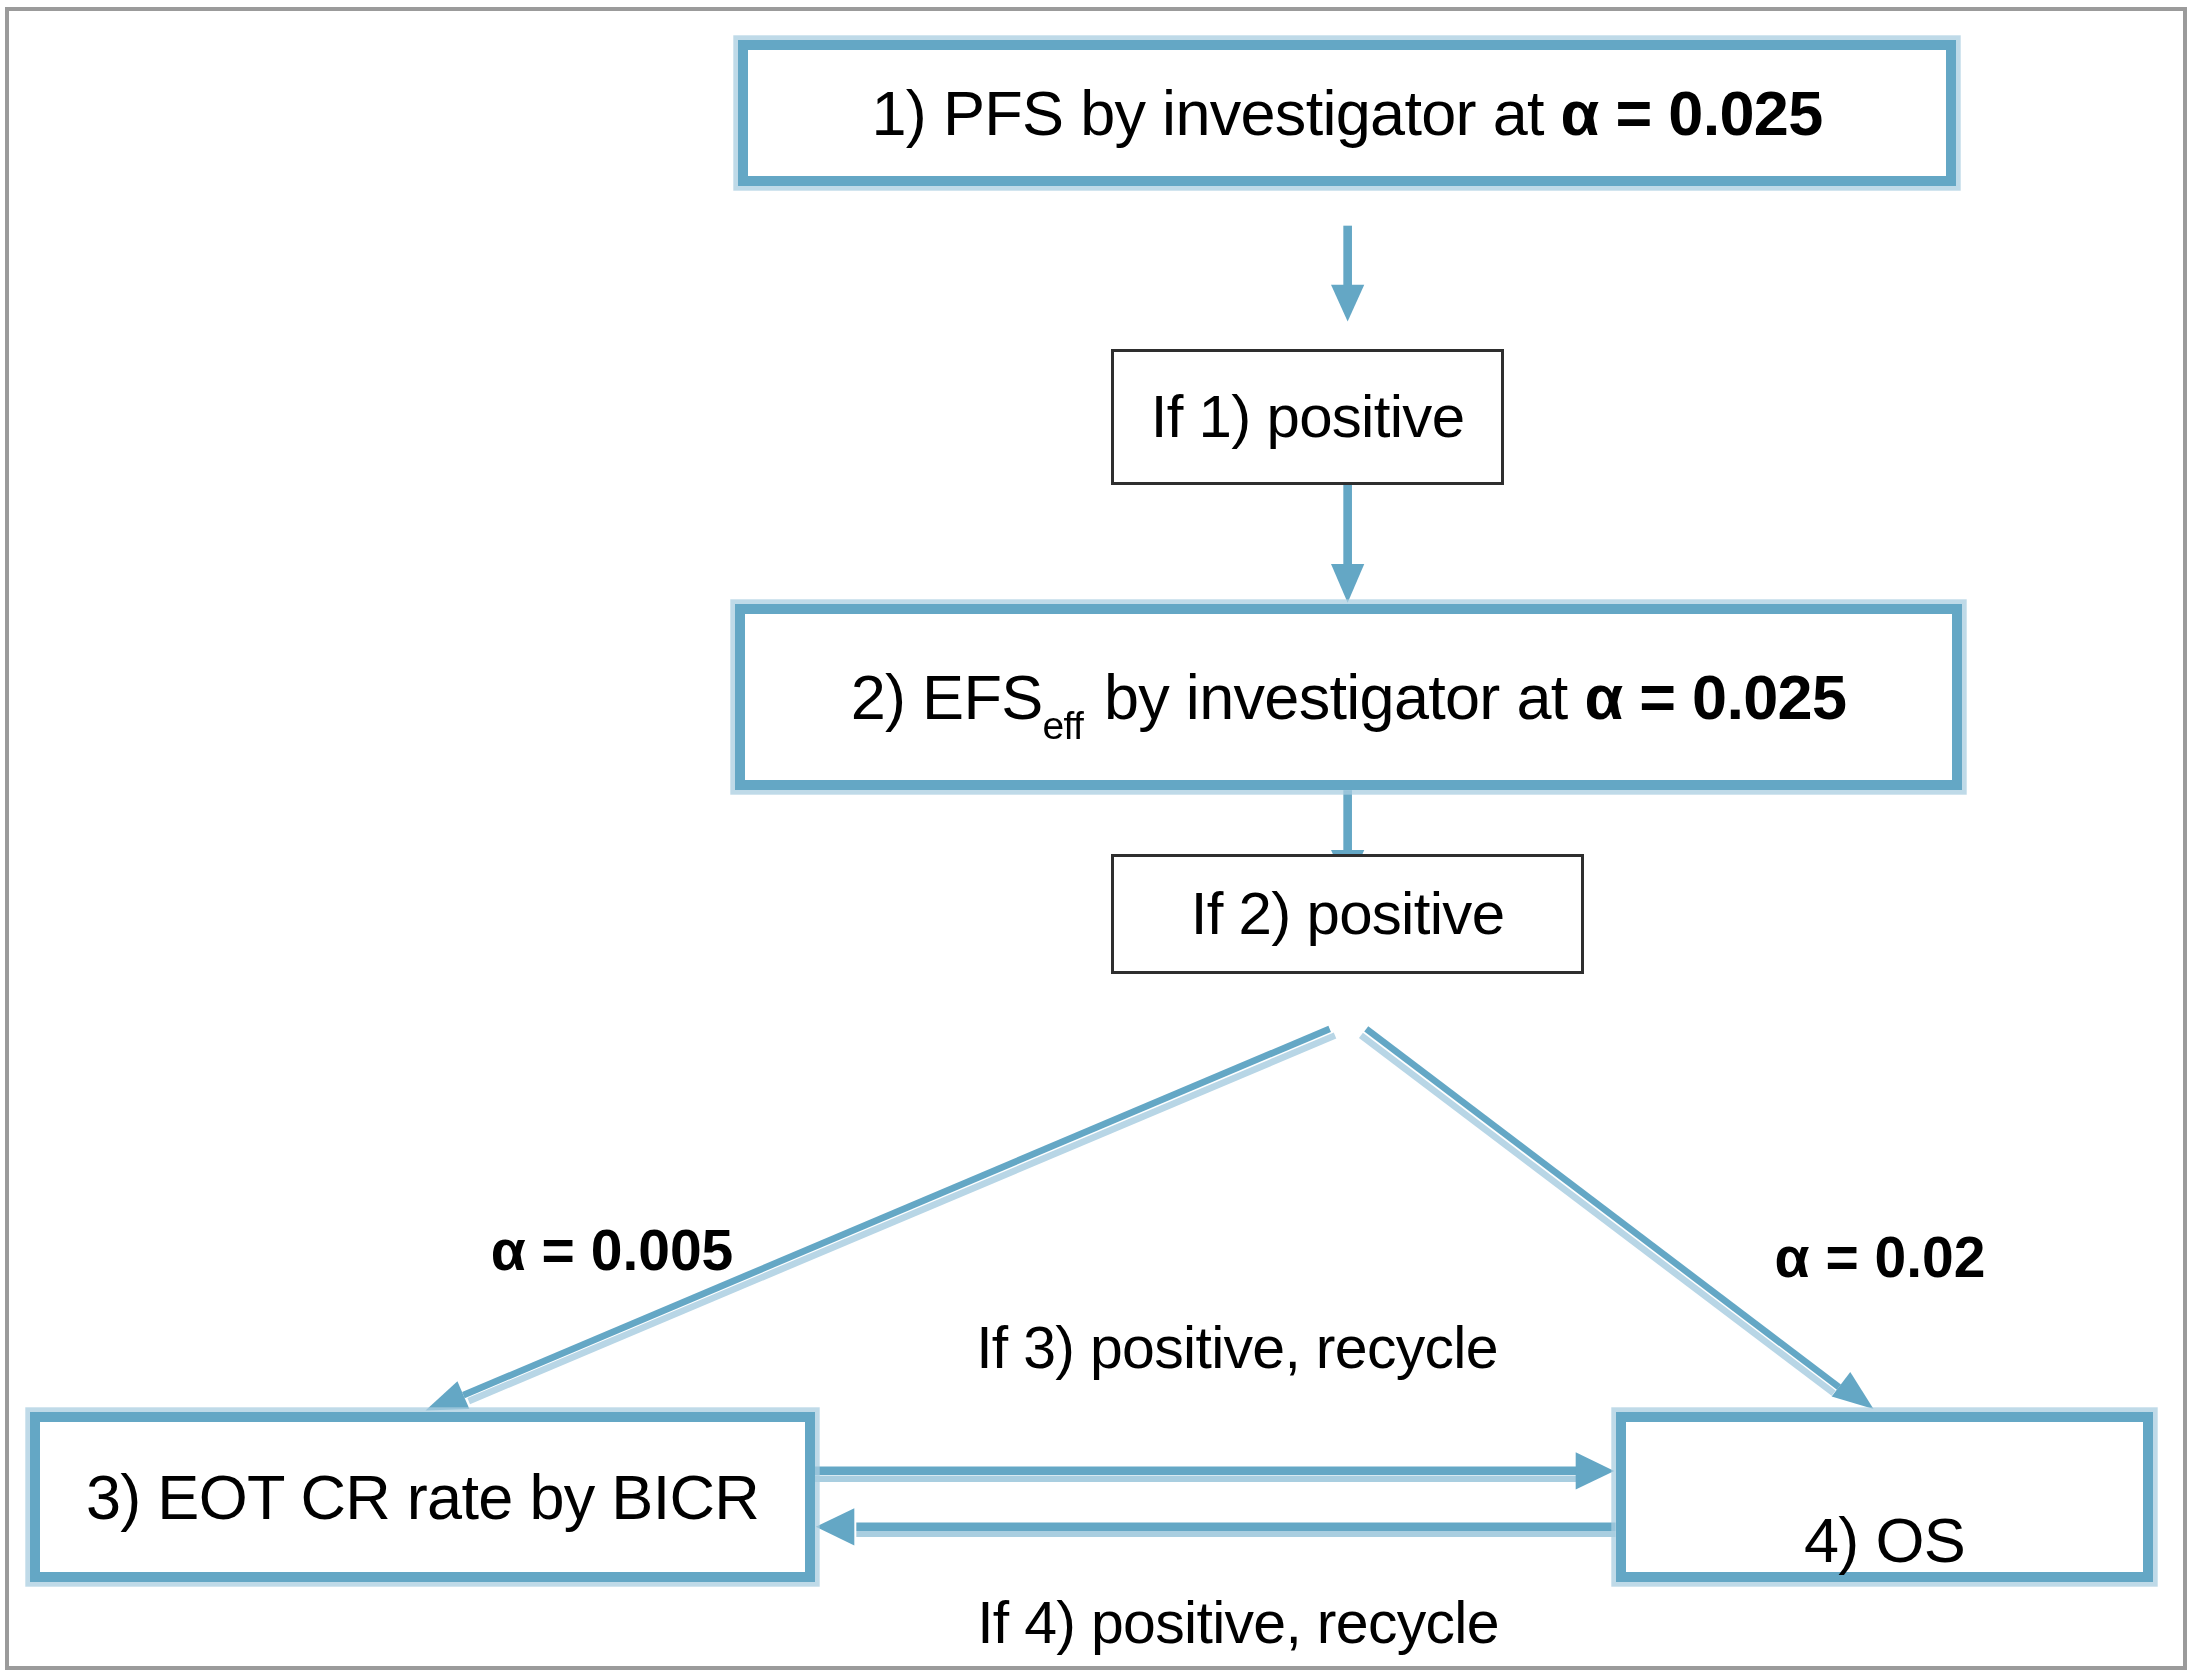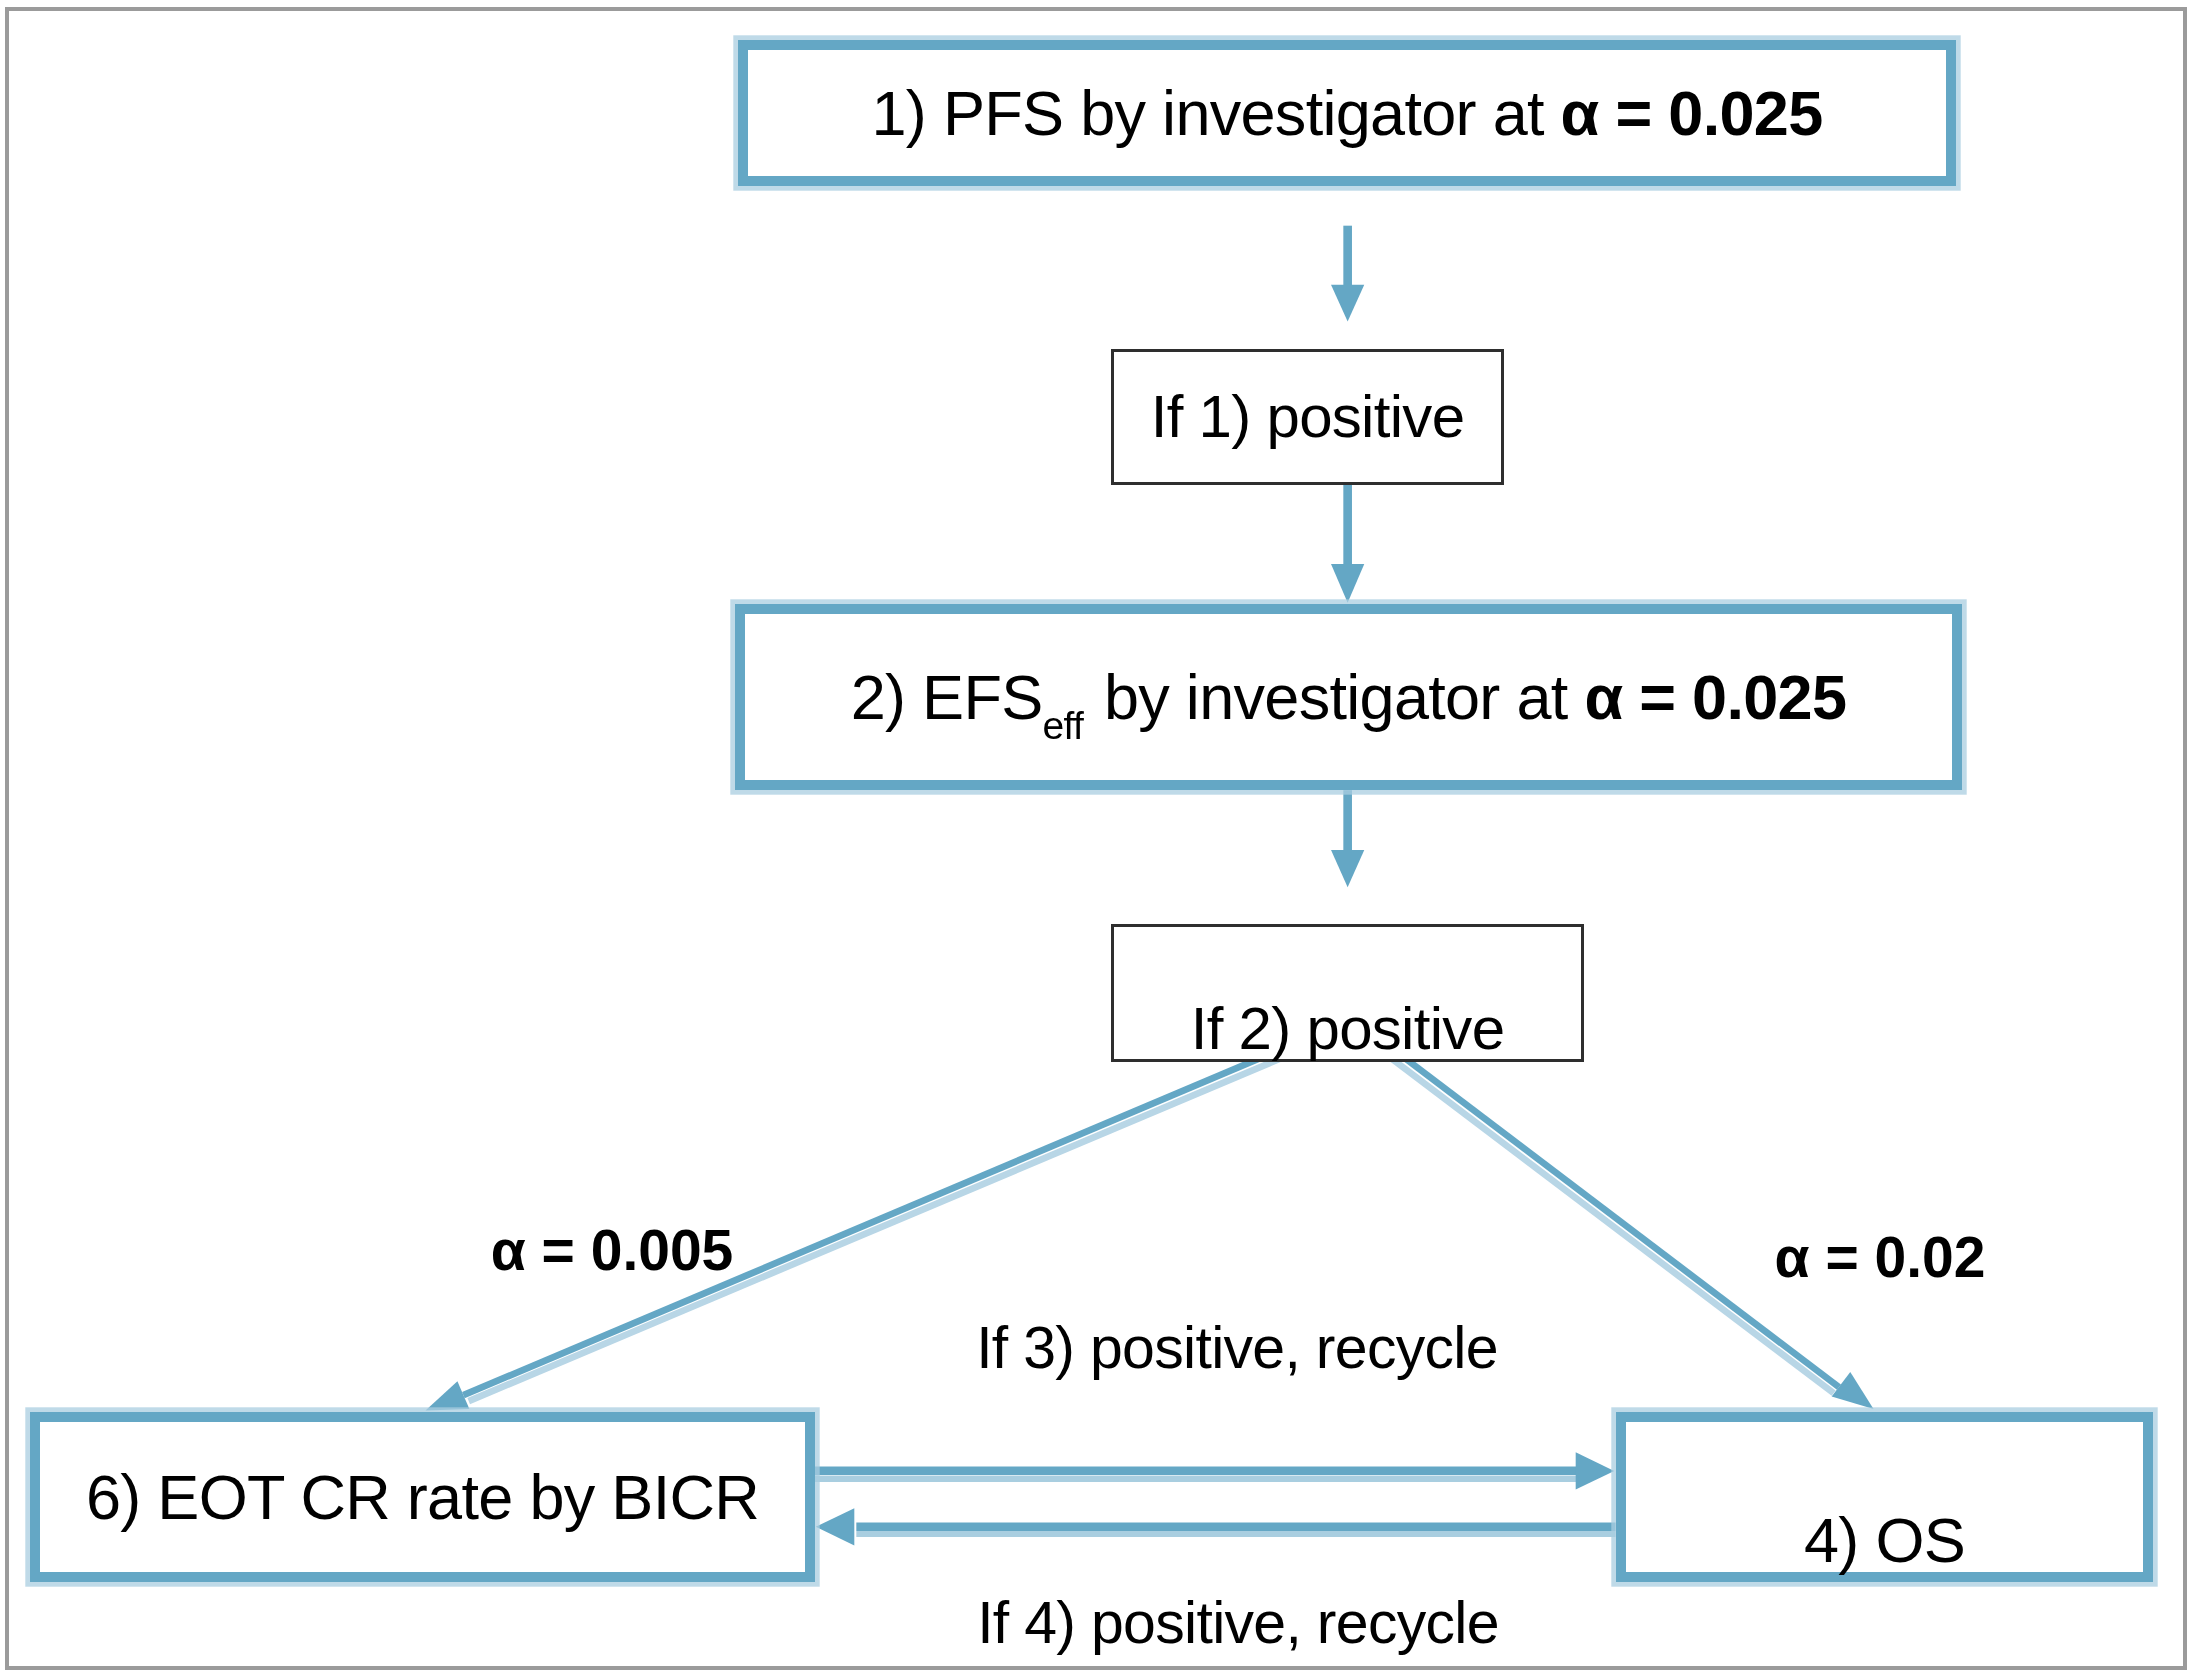--- a/index.html
+++ b/index.html
@@ -86,32 +86,32 @@
   </div>
 
   <div class="node cond" style="left:1111px;top:321px;width:393px;height:136px;margin-top:28px;">
     <div class="node-label">If 1) positive</div>
   </div>
 
   <div class="node blue" style="left:735px;top:604px;width:1227px;height:186px;">
     <div class="node-label"><span>2) EFS</span><span class="sub">eff</span><span> by investigator at </span><span class="b">α = 0.025</span></div>
   </div>
 
-  <div class="node cond" style="left:1111px;top:924px;width:473px;height:138px;align-items:flex-end;">
+  <div class="node cond" style="left:1111px;top:854px;width:473px;height:120px;">
     <div class="node-label">If 2) positive</div>
   </div>
 
   <div class="float-label alpha-label" style="left:612px;top:1250px;">α = 0.005</div>
   <div class="float-label alpha-label" style="left:1880px;top:1257px;">α = 0.02</div>
 
   <div class="float-label recycle-label" style="left:1237px;top:1348px;">If 3) positive, recycle</div>
   <div class="float-label recycle-label" style="left:1238px;top:1623px;">If 4) positive, recycle</div>
 
   <div class="node blue" style="left:30px;top:1412px;width:785px;height:170px;">
-    <div class="node-label">6) EOT CR rate by BICR</div>
+    <div class="node-label">3) EOT CR rate by BICR</div>
   </div>
 
   <div class="node blue" style="left:1616px;top:1412px;width:537px;height:170px;align-items:flex-end;">
     <div class="node-label">4) OS</div>
   </div>
 
 </div>
 
 
 </body></html>

